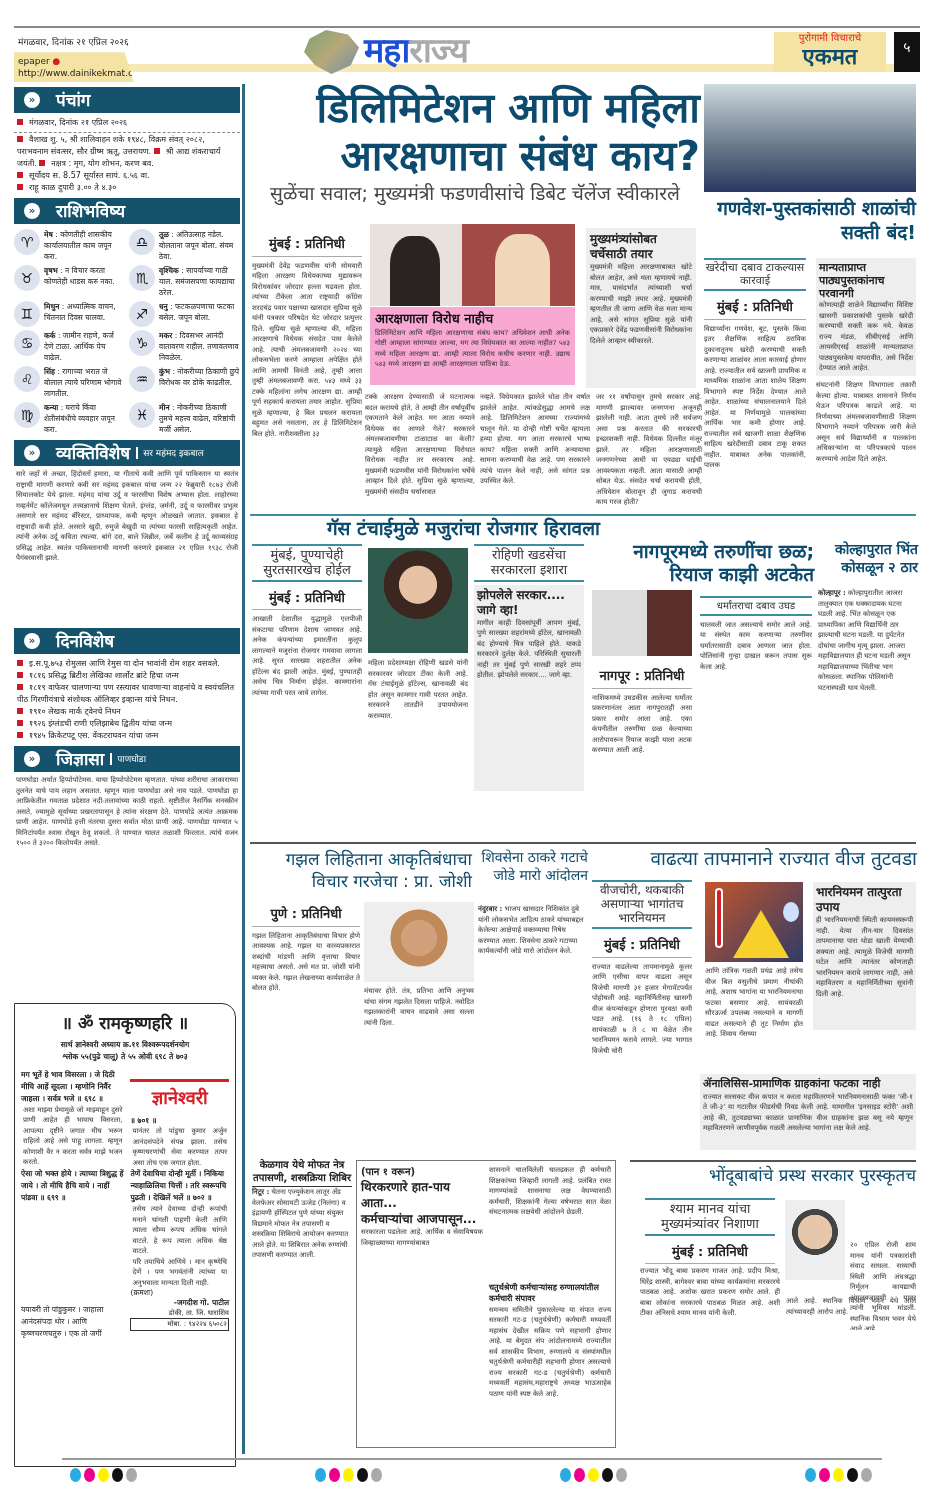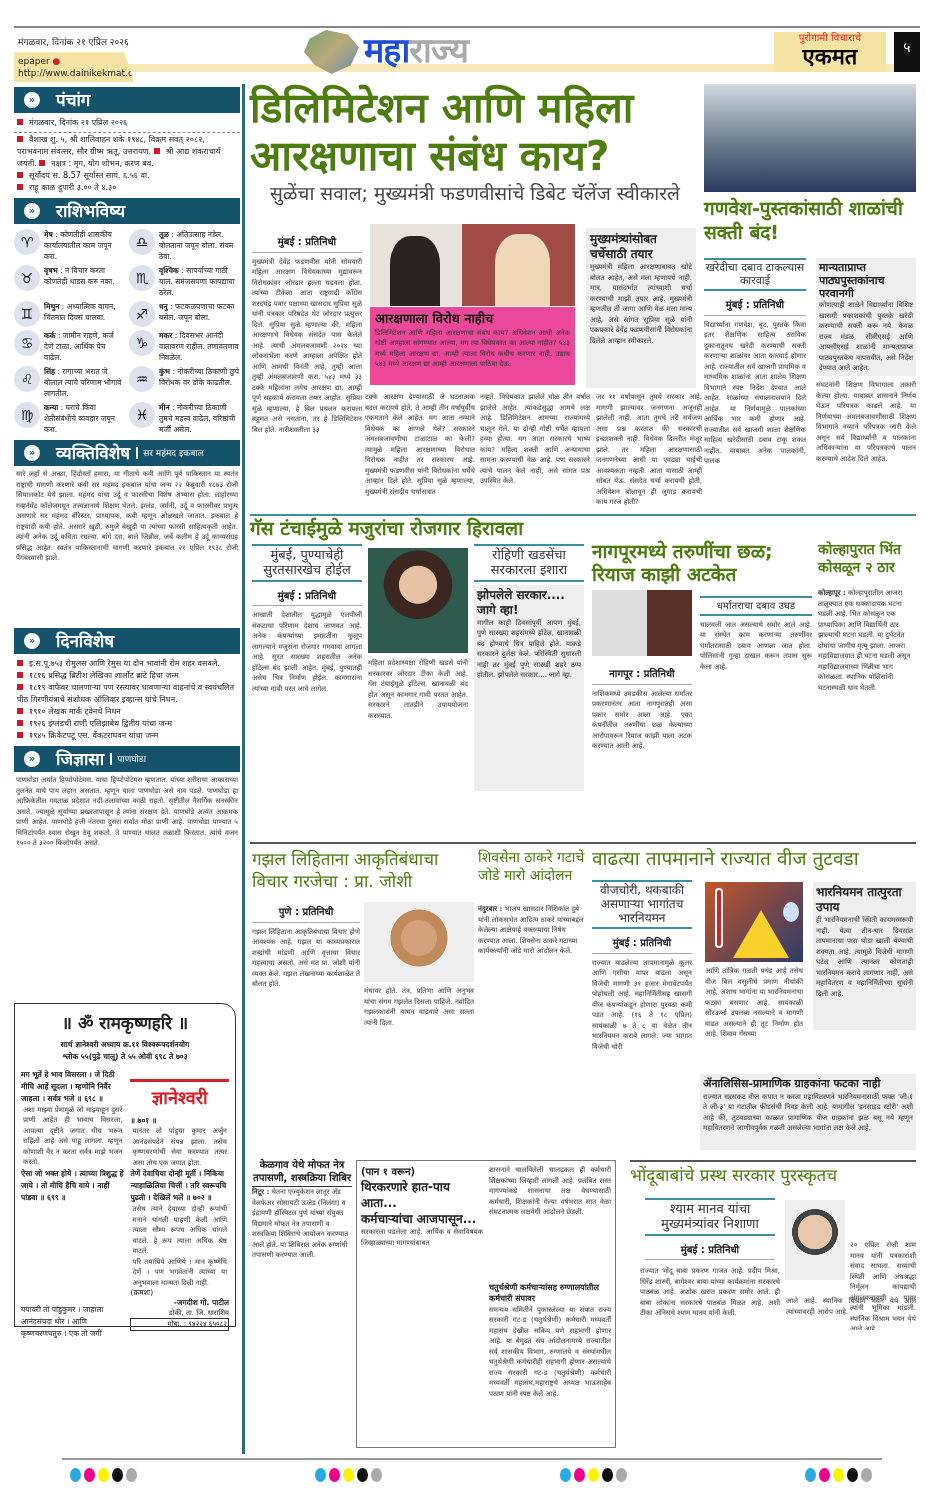--- a/index.html
+++ b/index.html
@@ -9,41 +9,41 @@
 .mh-left{left:0;top:4px;width:230px;height:40px}
 .mh-date{font-size:9px;color:#222;padding:4px 4px}
 .mh-url{background:#f5e3a3;font-size:9px;padding:3px 4px;width:120px;clip-path:polygon(0 0,92% 0,100% 100%,0 100%)}
 .mh-strip{left:0;top:36px;width:906px;height:8px;background:#f7e9b5}
 .mh-logo{left:290px;top:0;width:360px;height:46px}
 .mh-map{left:0;top:2px;width:55px;height:44px;background:linear-gradient(135deg,#7aa370,#b8a87a 50%,#6e8fa8);clip-path:polygon(10% 20%,40% 0,80% 10%,100% 40%,85% 80%,50% 100%,20% 80%,0 50%)}
 .mh-title{left:60px;top:0;font-size:34px;font-weight:bold;line-height:44px;letter-spacing:-1px}
 .mh-title .red{color:#1d4ed8}.mh-title .grey{color:#aaa}
 .mh-right{left:760px;top:4px;width:112px;height:40px;background:#f5e3a3;text-align:center}
 .mh-tag{font-size:10px;color:#e31e24;line-height:12px}
-.mh-brand{font-size:22px;font-weight:bold;color:#000000;line-height:26px}
+.mh-brand{font-size:22px;font-weight:bold;color:#0c4a6e;line-height:26px}
 .mh-page{left:880px;top:4px;width:26px;height:40px;background:#111;color:#fff;font-size:14px;text-align:center;line-height:30px}
 .side{left:14px;top:84px;width:226px}
 .sec-head{background:#14536b;color:#fff;height:26px;display:flex;align-items:center;padding-left:10px;margin:3px 0}
 .sec-head .chev{width:16px;height:16px;border-radius:50%;background:#fff;color:#14536b;font-size:10px;text-align:center;line-height:16px;font-weight:bold;margin-right:16px}
 .sec-head .t{font-size:17px;font-weight:bold}
 .sec-head .sub{font-size:9px;margin-left:6px;border-left:2px solid #fff;padding-left:5px}
 .bl{font-size:8px;line-height:12px;padding:1px 3px}
 .bl .sq{display:inline-block;width:6px;height:6px;background:#d0182a;margin-right:6px}
 .rashi{display:grid;grid-template-columns:1fr 1fr;gap:3px 4px;padding:2px 0}
 .r-item{display:flex;gap:4px;font-size:7.5px;line-height:11px}
 .r-ic{width:26px;height:26px;border-radius:50%;background:#dde3ee;flex:none;text-align:center;line-height:26px;font-size:14px;color:#111}
 .para{font-size:7px;line-height:10.5px;text-align:justify;padding:0 2px;color:#333}
-.gyan{left:14px;top:1003px;width:222px;height:324px;border:1px solid #333;border-radius:0 14px 0 0;padding:4px 6px}
+.gyan{left:14px;top:1003px;width:222px;height:464px;border:1px solid #333;border-radius:0 14px 0 0;padding:4px 6px}
 .gyan h3{font-size:17px;text-align:center;font-weight:bold;margin:4px 0}
 .gyan .sub{text-align:center;font-size:7.5px;font-weight:bold;line-height:12px}
 .logo-jn{color:#d62028;font-weight:bold;font-size:18px;text-align:center;border-top:3px solid #d62028;margin:10px 0 6px;padding-top:4px}
 .vsep{left:242px;top:84px;width:3px;height:1370px;background:#2b6a80}
-.h1{font-weight:bold;color:#4d7c0f;text-align:left;line-height:1.12}
+.h1{font-weight:bold;color:#0c4a6e;text-align:right;line-height:1.12}
 .col-text{font-size:7px;line-height:10.5px;text-align:justify;color:#333}
-.byline{font-size:10px;font-weight:bold;text-align:center;border-top:1.5px solid #aaa;border-bottom:1.5px solid #aaa;padding:3px 0;margin:4px 0}
+.byline{font-size:13px;font-weight:bold;text-align:center;border-top:1.5px solid #aaa;border-bottom:1.5px solid #aaa;padding:3px 0;margin:4px 0}
 .subhead{text-align:center;font-size:13px;color:#333;border-top:2px solid #3f8ea0;border-bottom:2px solid #3f8ea0;padding:2px 0;line-height:1.15}
 .photo{background:#999;overflow:hidden}
 .boxgrey{background:#eee}
 .hrule{height:1.5px;background:#555}
 .dots{top:1468px;display:flex;gap:3px}
 .dots span{width:11px;height:14px;border-radius:50%}
 </style>
 </head>
 <body>
 
@@ -202,21 +202,21 @@
   <div style="text-align:center;font-size:19px;color:#444;margin-top:2px;line-height:22px">सुळेंचा सवाल; मुख्यमंत्री फडणवीसांचे डिबेट चॅलेंज स्वीकारले</div>
 </div>
 <div class="abs" style="left:252px;top:228px;width:110px">
   <div class="byline" style="border-top:none">मुंबई : प्रतिनिधी</div>
   <div class="col-text" style="height:270px;overflow:hidden">मुख्यमंत्री देवेंद्र फडणवीस यांनी सोमवारी महिला आरक्षण विधेयकाच्या मुद्यावरून विरोधकांवर जोरदार हल्ला चढवला होता. त्यांच्या टीकेला आता राष्ट्रवादी काँग्रेस शरदचंद्र पवार पक्षाच्या खासदार सुप्रिया सुळे यांनी पत्रकार परिषदेत थेट जोरदार प्रत्युत्तर दिले. सुप्रिया सुळे म्हणाल्या की, महिला आरक्षणाचे विधेयक संसदेत पास केलेले आहे. त्याची अंमलबजावणी २०२४ च्या लोकसभेला करणे आम्हाला अपेक्षित होते आणि आमची विनंती आहे, तुम्ही आत्ता तुम्ही अंमलबजावणी करा. ५४३ मध्ये ३३ टक्के महिलांना लगेच आरक्षण द्या. आम्ही पूर्ण सहकार्य करायला तयार आहोत. सुप्रिया सुळे म्हणाल्या, हे बिल प्रचलन करायला बहुमत असे नसताना, तर हे डिलिमिटेशन बिल होते. नारीशक्तीला ३३</div>
 </div>
 <div class="abs photo" style="left:370px;top:224px;width:205px;height:82px;background:linear-gradient(90deg,#e8e2dc 0 45%,#a24a45 45% 100%)">
   <div class="abs" style="left:20px;top:12px;width:50px;height:70px;border-radius:40% 40% 0 0;background:#2b2222"></div>
   <div class="abs" style="left:125px;top:10px;width:55px;height:72px;border-radius:40% 40% 0 0;background:#f0d7b8"></div>
 </div>
-<div class="abs boxgrey" style="left:370px;top:307px;width:205px;height:78px;padding:3px 5px;background:#ec4899">
+<div class="abs boxgrey" style="left:370px;top:307px;width:205px;height:78px;padding:3px 5px;background:#f9a8d4">
   <div style="font-size:13px;font-weight:bold;color:#111">आरक्षणाला विरोध नाहीच</div>
   <div class="col-text">डिलिमिटेशन आणि महिला आरक्षणाचा संबंध काय? अधिवेशन आधी अनेक गोष्टी आम्हाला सांगण्यात आल्या, मग त्या विधेयकात का आल्या नाहीत? ५४३ मध्ये महिला आरक्षण द्या. आम्ही त्याला विरोध कधीच करणार नाही. उद्याच ५४३ मध्ये आरक्षण द्या आम्ही आरक्षणाला पाठिंबा देऊ.</div>
 </div>
 <div class="abs boxgrey" style="left:586px;top:228px;width:110px;height:160px;padding:4px">
   <div style="font-size:12px;font-weight:bold;line-height:15px">मुख्यमंत्र्यांसोबत चर्चेसाठी तयार</div>
   <div class="col-text">मुख्यमंत्री महिला आरक्षणाबाबत खोटे बोलत आहेत, असे मला म्हणायचे नाही. मात्र, यासंदर्भात त्यांच्याशी चर्चा करण्याची माझी तयार आहे. मुख्यमंत्री म्हणतील ती जागा आणि वेळ मला मान्य आहे, असे सांगत सुप्रिया सुळे यांनी एकप्रकारे देवेंद्र फडणवीसांनी विरोधकांना दिलेले आव्हान स्वीकारले.</div>
 </div>
 <div class="abs" style="left:365px;top:392px;width:110px;height:118px;overflow:hidden">
     <div class="col-text">टक्के आरक्षण देण्यासाठी जे घटनात्मक बदल करायचे होते, ते आम्ही तीन वर्षांपूर्वीच एकमताने केले आहेत. मग आता नव्याने विधेयक का आणले गेले? सरकारने अंमलबजावणीचा टाळाटाळ का केली? त्यामुळे महिला आरक्षणाच्या विरोधात विरोधक नाहीत तर सरकारच आहे. मुख्यमंत्री फडणवीस यांनी विरोधकांना चर्चेचे आव्हान दिले होते. सुप्रिया सुळे म्हणाल्या, मुख्यमंत्री संसदीय चर्चासत्रात</div>
   </div>

